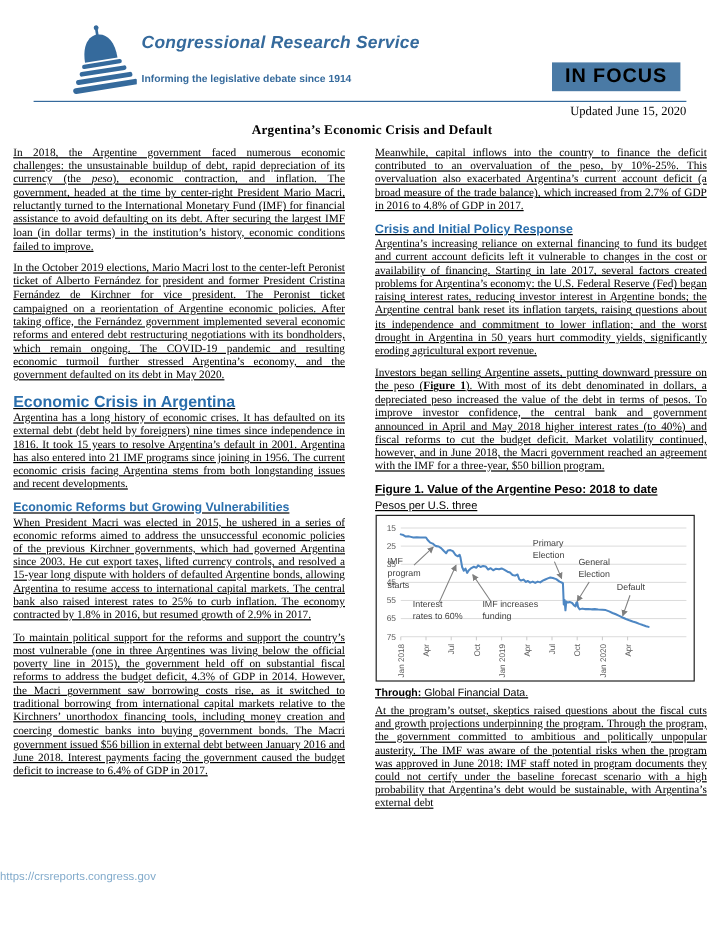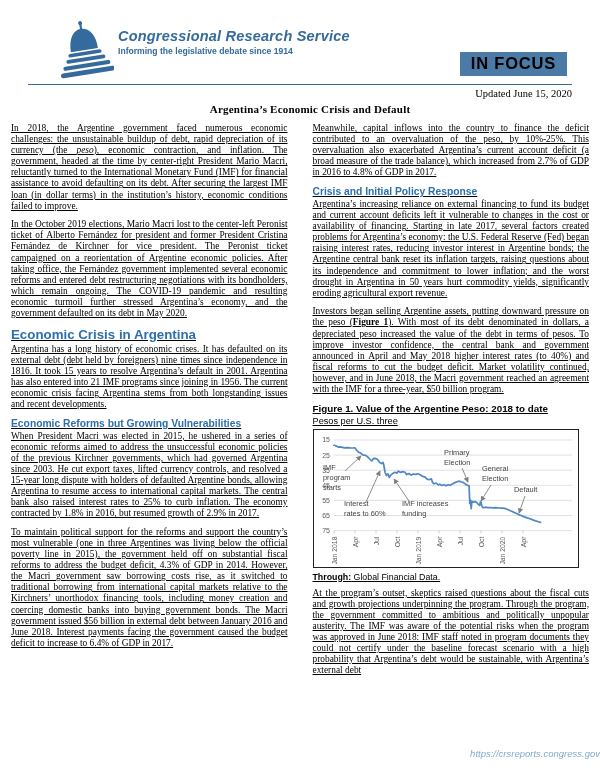--- a/index.html
+++ b/index.html
@@ -9,21 +9,21 @@
     position:relative; overflow:hidden;
     font-family:"Liberation Serif", serif; color:#000;
   }
   .header { padding:0 28px; }
   .logo-row { position:relative; height:84px; }
   .capitol-svg { position:absolute; left:28px; top:20px; width:58px; height:64px; }
   .logo-text { position:absolute; left:90px; top:28px; }
   .logo-title { font-family:"Liberation Sans",sans-serif; font-style:italic; font-weight:bold;
                 font-size:14.5px; color:#356a9c; letter-spacing:.2px; }
   .logo-tagline { font-family:"Liberation Sans",sans-serif; font-weight:bold;
-                  font-size:8.6px; color:#356a9c; margin-top:2px; }
+                  font-size:8.6px; color:#356a9c; margin-top:16px; }
   .badge { position:absolute; right:5px; top:52px; background:#4a7aa5; color:#000000;
            font-family:"Liberation Sans",sans-serif; font-weight:bold; font-size:16.5px;
            padding:2px 11px 3px; letter-spacing:.8px; }
   .rule { border-top:1.8px solid #356a9c; }
   .updated { text-align:right; font-size:10.5px; margin-top:3px; }
   .doc-title { font-size:11px; font-weight:bold; margin:4px 0 0 20px; letter-spacing:.2px;text-align:center; }
 
   .columns { display:flex; gap:25px; padding:0 11px; margin-top:8px;text-decoration:underline; }
   .col { flex:1; min-width:0; }
   .col p { font-size:9.4px; line-height:11.1px; text-align:justify; margin:0 0 7.5px; }
@@ -36,21 +36,21 @@
 
   figure { margin:2px 0 6px; }
   .fig-title { font-family:"Liberation Sans",sans-serif; font-weight:bold; font-size:9.8px; }
   .fig-sub   { font-family:"Liberation Sans",sans-serif; font-size:9.2px; margin:2px 0 3px; }
   .chart-box { border:1px solid #222; width:266px; height:139px; background:#fff; }
   .chart-box svg { display:block; }
   svg text { font-family:"Liberation Sans",sans-serif; }
   .fig-source { font-family:"Liberation Sans",sans-serif; font-size:8.8px; margin-top:4px; }
   .fig-source .src-label { font-weight:bold; }
 
-  .page-footer { position:absolute; bottom:16px; left:0; width:100%; text-align:right;font-style:italic; }
+  .page-footer { position:absolute; bottom:39px; left:0; width:100%; text-align:left; }
   .page-footer a { font-family:"Liberation Sans",sans-serif; font-size:9.5px;
                    color:#81aacb; text-decoration:none; }
 </style>
 </head>
 <body>
 
 <div class="page">
 
   <div class="header">
     <div class="logo-row">

